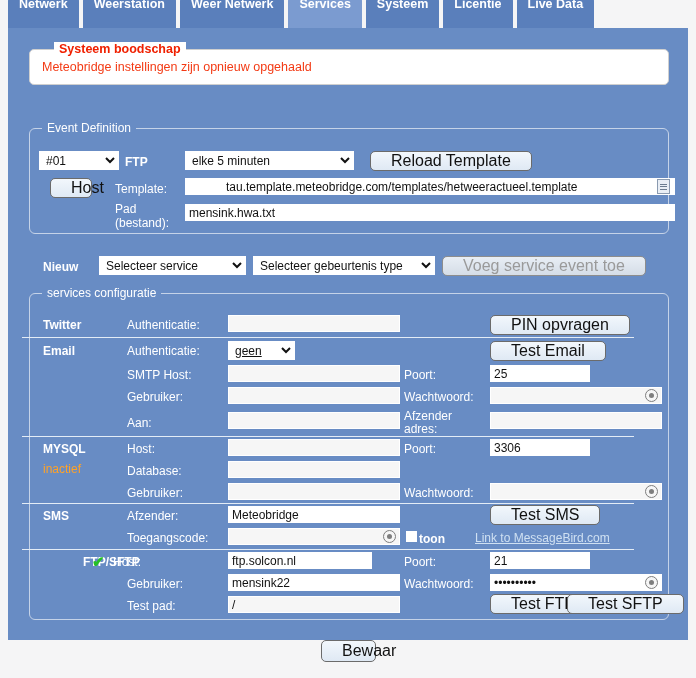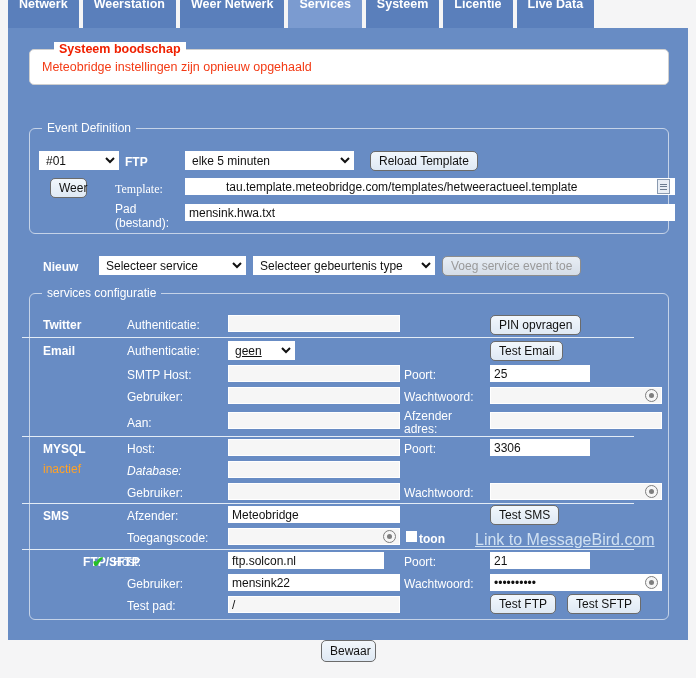--- a/index.html
+++ b/index.html
@@ -146,24 +146,24 @@
     box-sizing: border-box;
     padding: 0 2px;
     outline: none;
   }
 
   button.btn {
     background: linear-gradient(#f2f7fc, #dfe9f4);
     border: 1px solid #6b6b6b;
     border-radius: 5px;
     font-family: "Liberation Sans", sans-serif;
-    font-size: 12px;
+    font-size: 16px;
     color: #111;
     height: 20px;
-    padding: 0 8px;
+    padding: 0 20px;
     box-sizing: border-box;
     cursor: pointer;
     line-height: 18px;
     white-space: nowrap;
   }
   button.btn.disabled {
     color: #9a9a9a;
     background: linear-gradient(#e8eef5, #d5dde7);
     border-color: #8d8d8d;
   }
@@ -220,21 +220,21 @@
     width: 11px; height: 11px;
     background: #ffffff;
     border: 1px solid #ffffff;
     box-sizing: border-box;
   }
 
   .link {
     position: absolute;
     color: #cfe0f2;
     text-decoration: underline;
-    font-size: 16px;
+    font-size: 12px;
     white-space: nowrap;
     cursor: pointer;
   }
 
   .check {
     position: absolute;
     color: #25c025;
     font-size: 15px;
     font-weight: bold;
     line-height: 14px;
@@ -271,23 +271,23 @@
     </select>
 
     <div class="lbl abs b" style="left:117px; top:127px;text-align:center;">FTP</div>
 
     <select class="sel abs" style="left:177px; top:123px; width:169px;">
       <option>elke 5 minuten</option>
     </select>
 
     <button class="btn abs" style="left:362px; top:123px;">Reload Template</button>
 
-    <button class="btn abs" style="left:42px; top:150px; width:37px;">Weer</button>
-
-    <div class="lbl abs" style="left:107px; top:154px;font-family:Liberation Serif, serif;">Template:</div>
+    <button class="btn abs" style="left:42px; top:150px; width:37px;">Host</button>
+
+    <div class="lbl abs" style="left:107px; top:154px;">Template:</div>
     <input class="txt abs filled" style="left: 177px; top: 150px; width: 490px; padding-left: 40px;" value="tau.template.meteobridge.com/templates/hetweeractueel.template">
     <div class="listicon" style="left:649px; top:151px;">
         <i></i>
         <i></i>
         <i></i>
       </div>
 
     <div class="lbl abs" style="left:107px; top:174px;">Pad</div>
     <div class="lbl abs" style="left:107px; top:188px;">(bestand):</div>
     <input class="txt abs filled" style="left: 177px; top: 176px; width: 490px;" value="mensink.hwa.txt">
@@ -339,21 +339,21 @@
     <div class="sep" style="top:408px;"></div>
 
     <div class="lbl abs b" style="left:35px; top:414px;">MYSQL</div>
     <div class="lbl abs orange" style="left:35px; top:434px;">inactief</div>
 
     <div class="lbl abs" style="left:119px; top:414px;">Host:</div>
     <input class="txt abs" style="left: 220px; top: 411px; width: 172px;" value="">
     <div class="lbl abs" style="left:396px; top:414px;">Poort:</div>
     <input class="txt abs filled" style="left: 482px; top: 411px; width: 100px;" value="3306">
 
-    <div class="lbl abs" style="left:119px; top:436px;font-style:italic;">Database:</div>
+    <div class="lbl abs" style="left:119px; top:436px;">Database:</div>
     <input class="txt abs" style="left: 220px; top: 433px; width: 172px;" value="">
 
     <div class="lbl abs" style="left:119px; top:458px;">Gebruiker:</div>
     <input class="txt abs" style="left: 220px; top: 455px; width: 172px;" value="">
     <div class="lbl abs" style="left:396px; top:458px;">Wachtwoord:</div>
     <input class="txt abs" type="password" style="left: 482px; top: 455px; width: 172px;" value="">
     <div class="reveal" style="left:637px; top:457px;"></div>
 
     <div class="sep" style="top:475px;"></div>
 
@@ -368,21 +368,21 @@
     <div class="cbox" style="left:398px; top:503px;"></div>
     <div class="lbl abs b" style="left:411px; top:504px;">toon</div>
     <div class="link" style="left:467px; top:503px;">Link to MessageBird.com</div>
 
     <div class="sep" style="top:521px;"></div>
 
     <div class="lbl abs b" style="left:27px; top:527px;padding-left:48px;">FTP/SFTP</div>
     <div class="check" style="left:84px; top:527px;">✔</div>
 
     <div class="lbl abs" style="left:105px; top:527px;">Host:</div>
-    <input class="txt abs filled" style="left: 220px; top: 524px; width: 156px;" value="ftp.solcon.nl">
+    <input class="txt abs filled" style="left: 220px; top: 524px; width: 144px;" value="ftp.solcon.nl">
     <div class="lbl abs" style="left:396px; top:527px;">Poort:</div>
     <input class="txt abs filled" style="left: 482px; top: 524px; width: 100px;" value="21">
 
     <div class="lbl abs" style="left:119px; top:549px;">Gebruiker:</div>
     <input class="txt abs filled" style="left: 220px; top: 546px; width: 172px;" value="mensink22">
     <div class="lbl abs" style="left:396px; top:549px;">Wachtwoord:</div>
     <input class="txt abs filled" type="password" style="left: 482px; top: 546px; width: 172px;" value="redacted12">
     <div class="reveal" style="left:637px; top:548px;"></div>
 
     <div class="lbl abs" style="left:119px; top:571px;">Test pad:</div>

